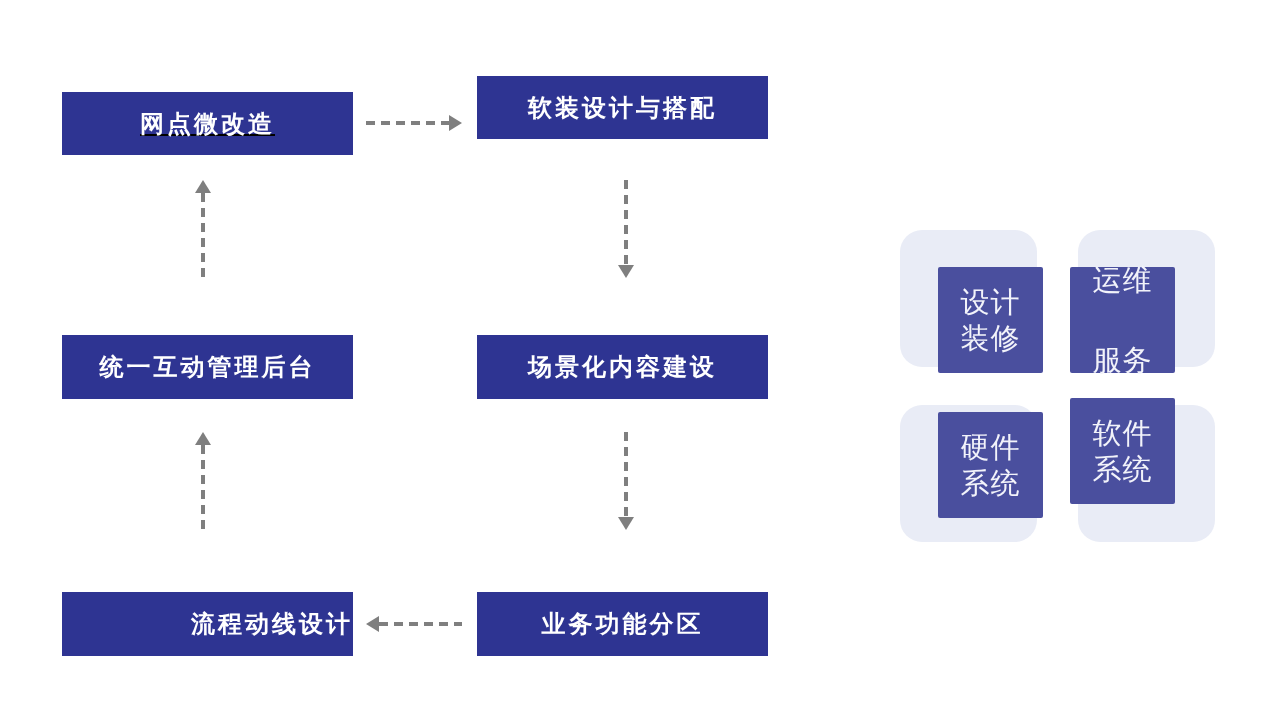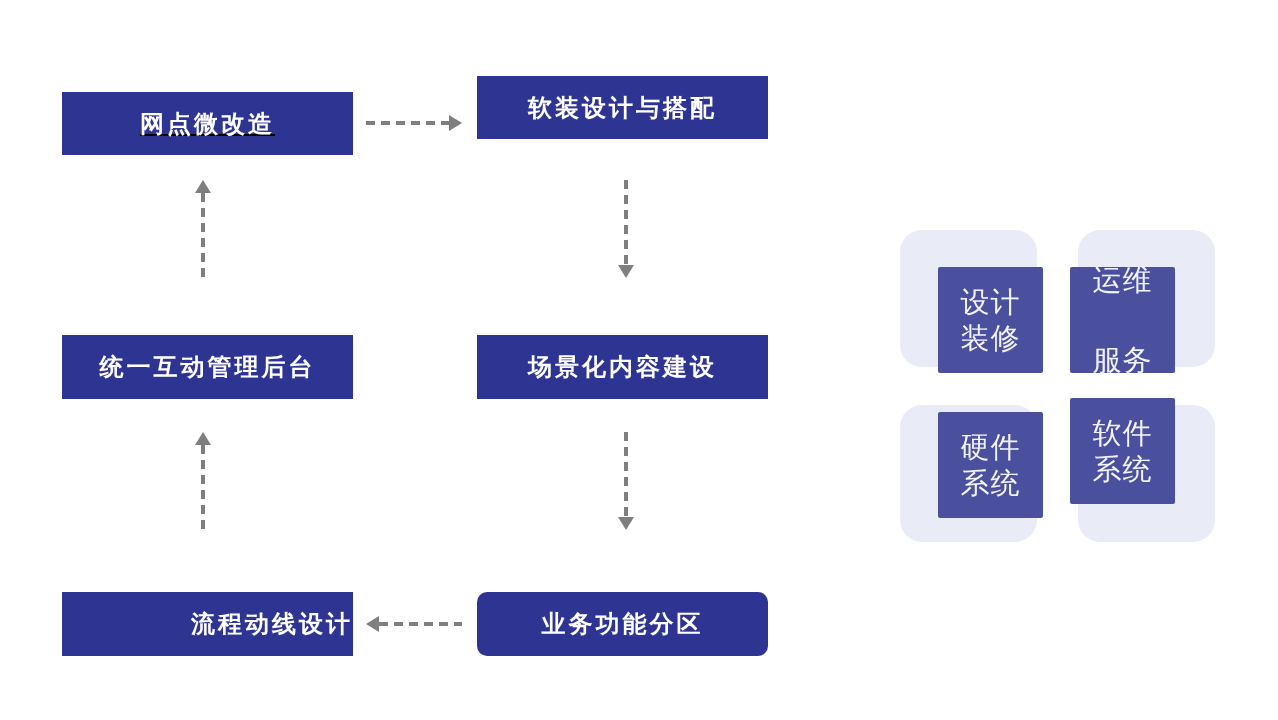--- a/index.html
+++ b/index.html
@@ -34,21 +34,21 @@
     font-size:24px;
     font-weight:700;
     letter-spacing:3px;
     white-space:nowrap;
   }
   .pos-b1{left:62px;top:92px;text-decoration:underline;}
   .pos-b2{left:477px;top:76px;}
   .pos-b3{left:62px;top:335px;height:64px;}
   .pos-b4{left:477px;top:335px;height:64px;}
   .pos-b5{left:62px;top:592px;height:64px;justify-content:flex-end;}
-  .pos-b6{left:477px;top:592px;height:64px;border-radius:10px;}
+  .pos-b6{left:477px;top:592px;height:64px;}
 
   
   .h-arrow{
     position:absolute;
     width:96px;height:16px;
     display:flex;align-items:center;
   }
   .h-arrow .shaft{
     flex:1;height:4px;
     background:repeating-linear-gradient(90deg,var(--arrow,#7f7f7f) 0 9px,transparent 9px 15px);

